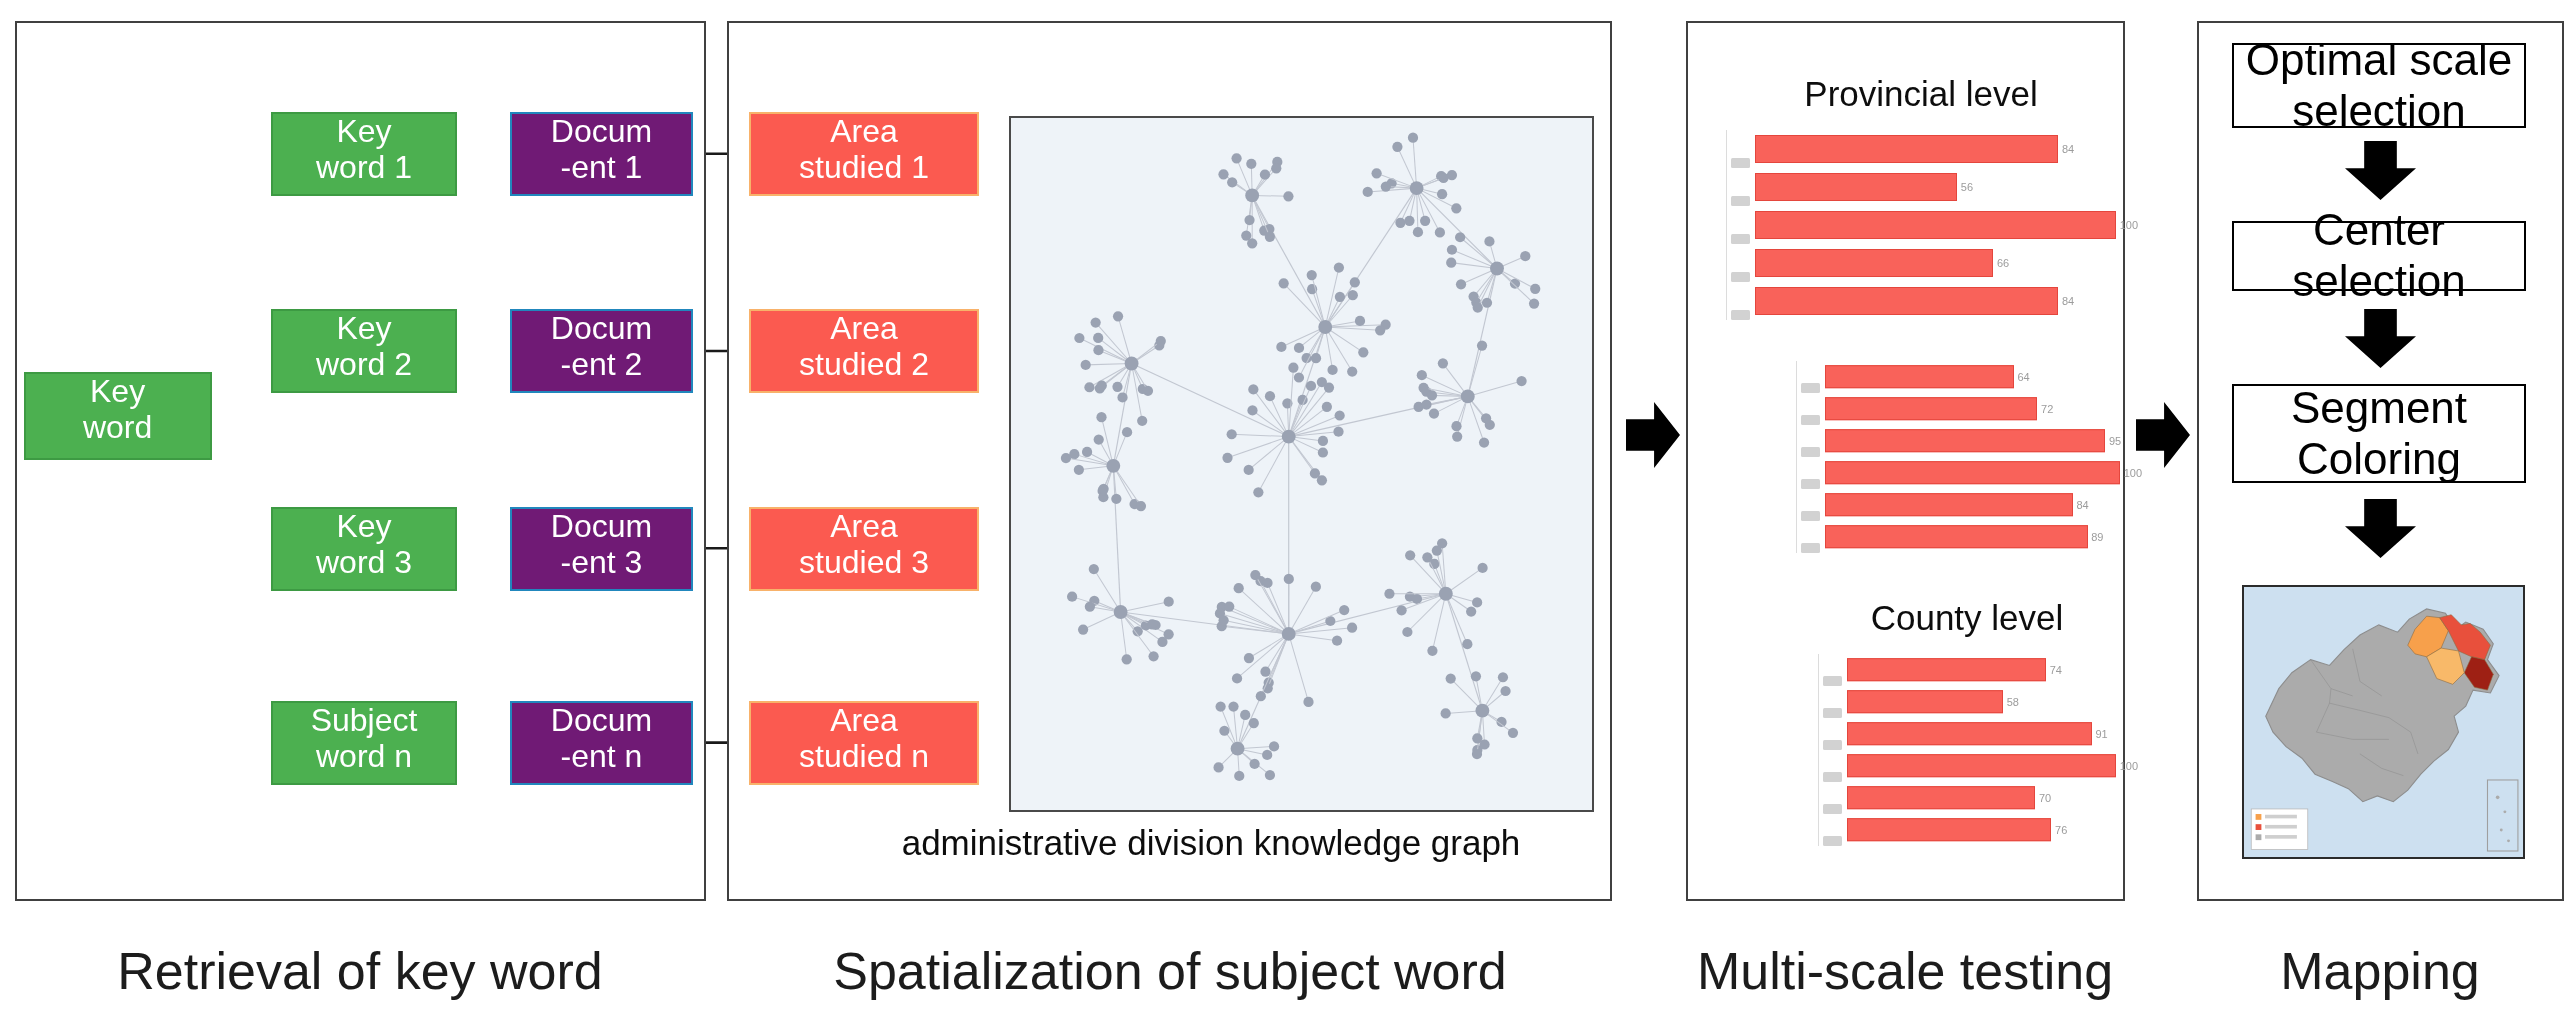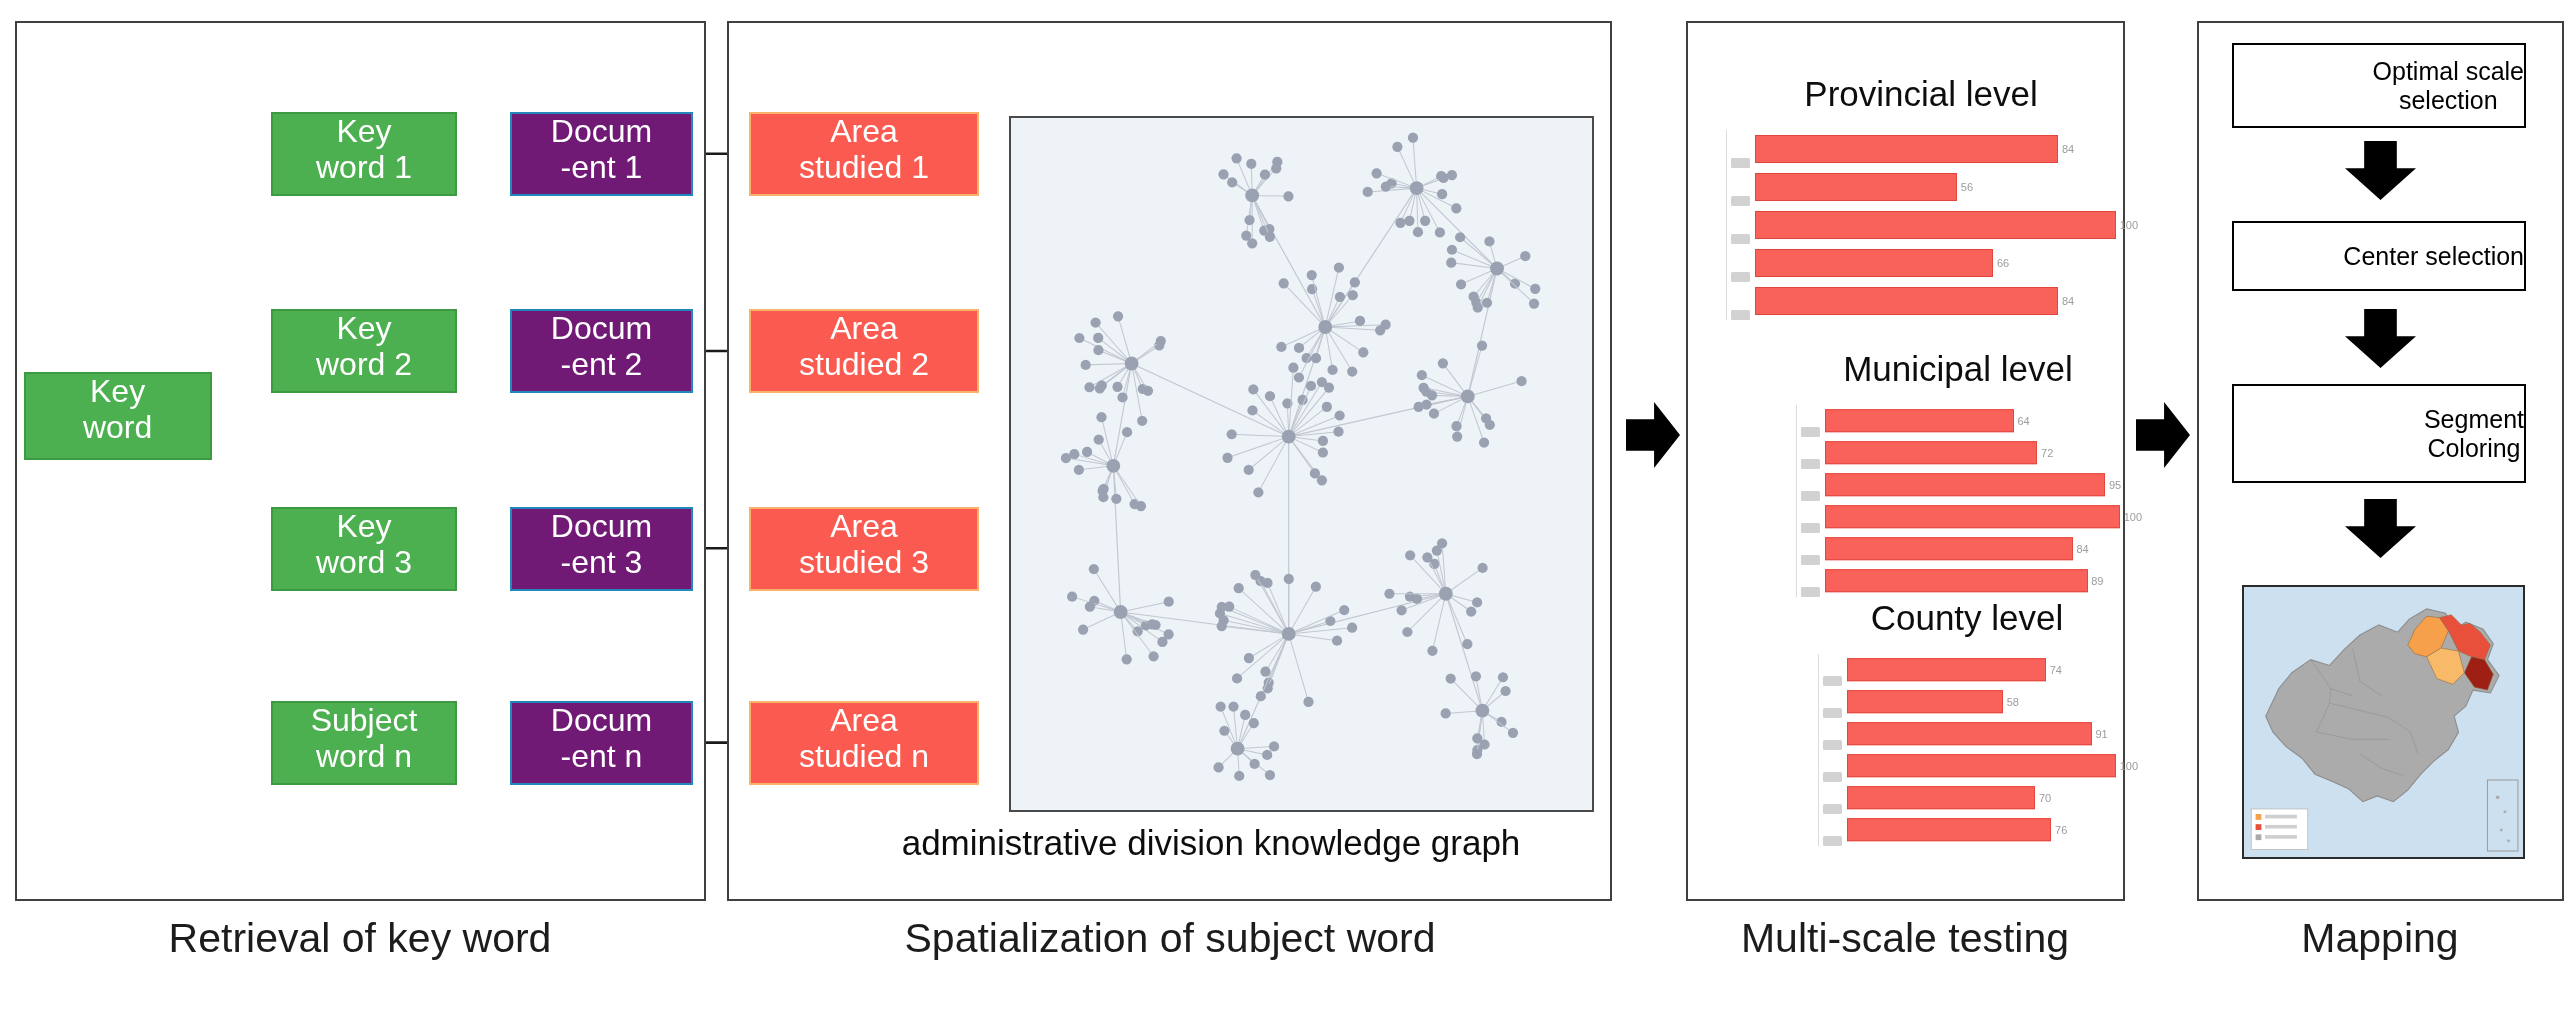--- a/index.html
+++ b/index.html
@@ -16,39 +16,39 @@
   .green { background: #4cb050; border: 2.2px solid #3d9a43; }
   .blue  { background: #701a75; border: 2.2px solid #2187bd; margin-left: 11px; }
   .red   { background: #fb5a50; border: 2.2px solid #f8b26a; }
 
   .graph-box { position: absolute; left: 1009px; top: 116px; width: 585px; height: 696px;
                border: 2.2px solid #4a4a4a; background: #eef3f8; }
   #graph-svg { width: 100%; height: 100%; display: block; }
   .graph-caption { position: absolute; top: 823px; left: 1211px; transform: translateX(-50%);
                    font-size: 35px; color: #0d0d0d; white-space: nowrap; }
 
-  .caption { position: absolute; top: 915px; transform: translateX(-50%);
-             font-size: 41px; color: #1c1c1c; white-space: nowrap; }
+  .caption { position: absolute; top: 941px; transform: translateX(-50%);
+             font-size: 52px; color: #1c1c1c; white-space: nowrap; }
 
   .chart { position: absolute; }
   .chart-title { font-size: 35px; color: #0d0d0d; text-align: center; height: 44px; }
   .bars { margin-top: 11.8px; border-left: 1.5px solid #dcdcdc; padding-left: 3.7px; }
   .bar-row { display: flex; align-items: flex-end; gap: 5.2px; height: 32px; }
   [data-chart="0"] .bar-row { height: 38px; }
   .axis-dash { width: 19px; height: 9.6px; background: #d2d2d2; flex: none; border-radius: 1.5px; }
   .bar-wrap { position: relative; flex: 1; height: 100%; }
   .bar { position: absolute; left: 0; top: 50%; transform: translateY(-50%);
          height: 23.6px; border: 0.7px solid #e4463d; }
   [data-chart="0"] .bar { height: 28px; }
   .bar-val { position: absolute; top: 50%; transform: translateY(-50%);
              font-size: 11px; color: #9c9c9c; }
 
   .step-box { position: absolute; background: #fff; border: 2.9px solid #000;
-              display: flex; align-items: center; justify-content: flex-end;
-              text-align: center; font-size: 25px; color: #000; line-height: 1.15; }
+              display: flex; align-items: center; justify-content: center;
+              text-align: center; font-size: 44px; color: #000; line-height: 1.15; }
   .step-box span { white-space: pre-line; }
 
   .big-arrow-right { position: absolute; background: #000;
     clip-path: polygon(0 26%, 52% 26%, 52% 0, 100% 50%, 52% 100%, 52% 74%, 0 74%); }
   .big-arrow-down { position: absolute; background: #000;
     clip-path: polygon(27% 0, 73% 0, 73% 46%, 100% 46%, 50% 100%, 0 46%, 27% 46%); }
 
   .map-box { position: absolute; left: 2242px; top: 585px; width: 283px; height: 274px;
              border: 2.2px solid #2b2b2b; background: #cde0f0; }
   .map-box svg { display: block; width: 100%; height: 100%; }
@@ -620,21 +620,20 @@
           <div class="axis-dash"></div>
           <div class="bar-wrap">
             <div class="bar" style="width: 84%; background: rgb(249, 98, 90);"></div>
             <span class="bar-val" style="left: calc(84% + 3.7px);">84</span>
           </div>
         </div>
       </div>
   </div>
 
   <div class="chart" data-chart="1" style="left:1796px; top:349px; width:324px;">
-    <div class="chart-title">Municipal level</div>
     <div class="bars">
         <div class="bar-row">
           <div class="axis-dash"></div>
           <div class="bar-wrap">
             <div class="bar" style="width: 64%; background: rgb(249, 98, 90);"></div>
             <span class="bar-val" style="left: calc(64% + 3.7px);">64</span>
           </div>
         </div>
         <div class="bar-row">
           <div class="axis-dash"></div>

